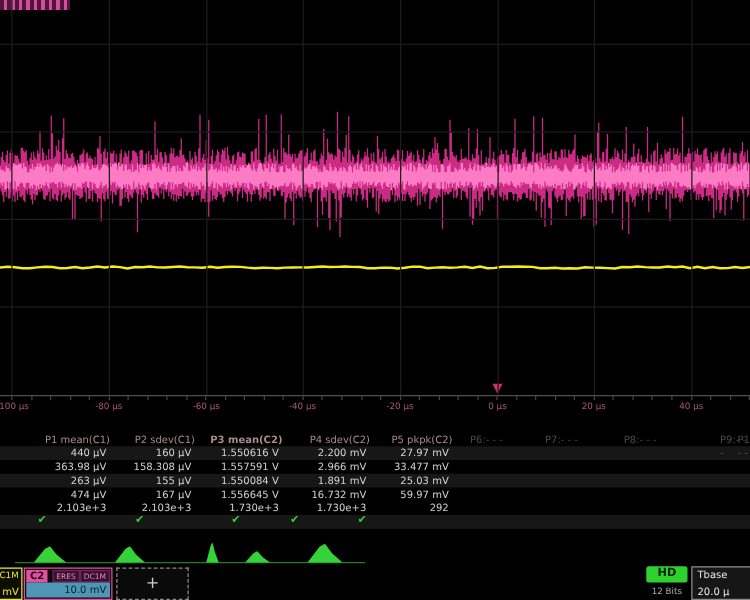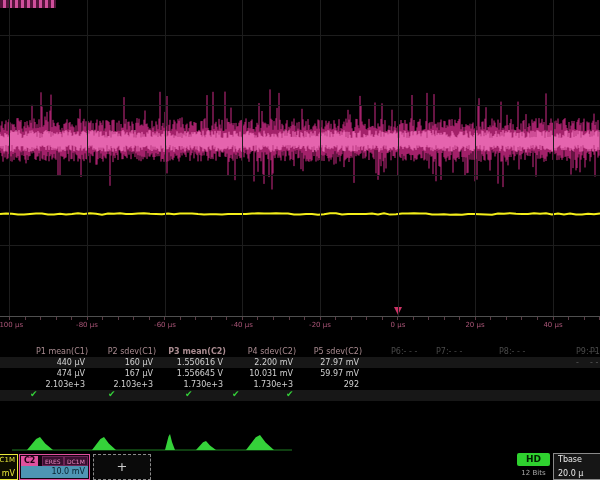--- a/index.html
+++ b/index.html
@@ -89,39 +89,53 @@
       <div class="axlabel" style="left: 475px;">20 µs</div>
       <div class="axlabel" style="left: 553px;">40 µs</div>
     </div>
 
   <div id="measure-table">
       <div class="mrow">
         <div class="hcell" style="width: 88px;">P1 mean(C1)</div>
         <div class="hcell" style="width: 68px;">P2 sdev(C1)</div>
         <div class="hcell" style="width: 70px; font-weight: bold;">P3 mean(C2)</div>
         <div class="hcell" style="width: 70px;">P4 sdev(C2)</div>
-        <div class="hcell" style="width: 66px;">P5 sdev(C2)</div>
-        <div class="disabled-head" style="left: 391px;">P6:- - -</div>
+        <div class="hcell" style="width: 66px;">P5 pkpk(C2)</div>
+        <div class="disabled-head" style="left: 376px;">P6:- - -</div>
         <div class="disabled-head" style="left: 436px;">P7:- - -</div>
         <div class="disabled-head" style="left: 499px;">P8:- - -</div>
         <div class="disabled-head" style="left: 576px;">P9:- - -</div>
         <div class="disabled-head" style="left: 590px;">P10:- - -</div>
       </div>
       <div class="mrow striped">
         <div class="vcell" style="width: 88px;">440 µV</div>
         <div class="vcell" style="width: 68px;">160 µV</div>
         <div class="vcell" style="width: 70px;">1.550616 V</div>
         <div class="vcell" style="width: 70px;">2.200 mV</div>
         <div class="vcell" style="width: 66px;">27.97 mV</div>
       </div>
       <div class="mrow">
+        <div class="vcell" style="width: 88px;">363.98 µV</div>
+        <div class="vcell" style="width: 68px;">158.308 µV</div>
+        <div class="vcell" style="width: 70px;">1.557591 V</div>
+        <div class="vcell" style="width: 70px;">2.966 mV</div>
+        <div class="vcell" style="width: 66px;">33.477 mV</div>
+      </div>
+      <div class="mrow striped">
+        <div class="vcell" style="width: 88px;">263 µV</div>
+        <div class="vcell" style="width: 68px;">155 µV</div>
+        <div class="vcell" style="width: 70px;">1.550084 V</div>
+        <div class="vcell" style="width: 70px;">1.891 mV</div>
+        <div class="vcell" style="width: 66px;">25.03 mV</div>
+      </div>
+      <div class="mrow">
         <div class="vcell" style="width: 88px;">474 µV</div>
         <div class="vcell" style="width: 68px;">167 µV</div>
         <div class="vcell" style="width: 70px;">1.556645 V</div>
-        <div class="vcell" style="width: 70px;">10.031 mV</div>
+        <div class="vcell" style="width: 70px;">16.732 mV</div>
         <div class="vcell" style="width: 66px;">59.97 mV</div>
       </div>
       <div class="mrow">
         <div class="vcell" style="width: 88px;">2.103e+3</div>
         <div class="vcell" style="width: 68px;">2.103e+3</div>
         <div class="vcell" style="width: 70px;">1.730e+3</div>
         <div class="vcell" style="width: 70px;">1.730e+3</div>
         <div class="vcell" style="width: 66px;">292</div>
       </div>
       <div class="mrow striped">

